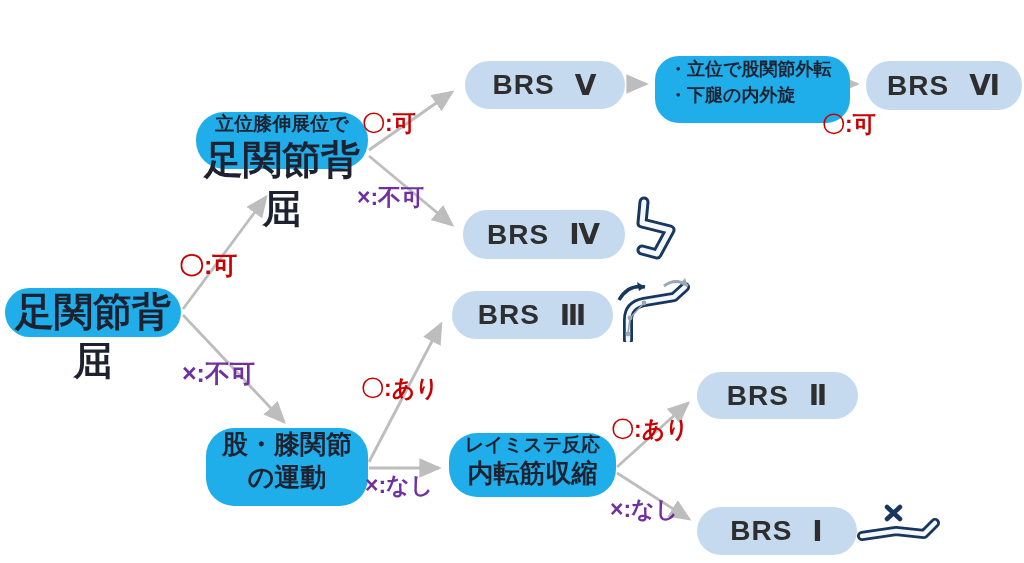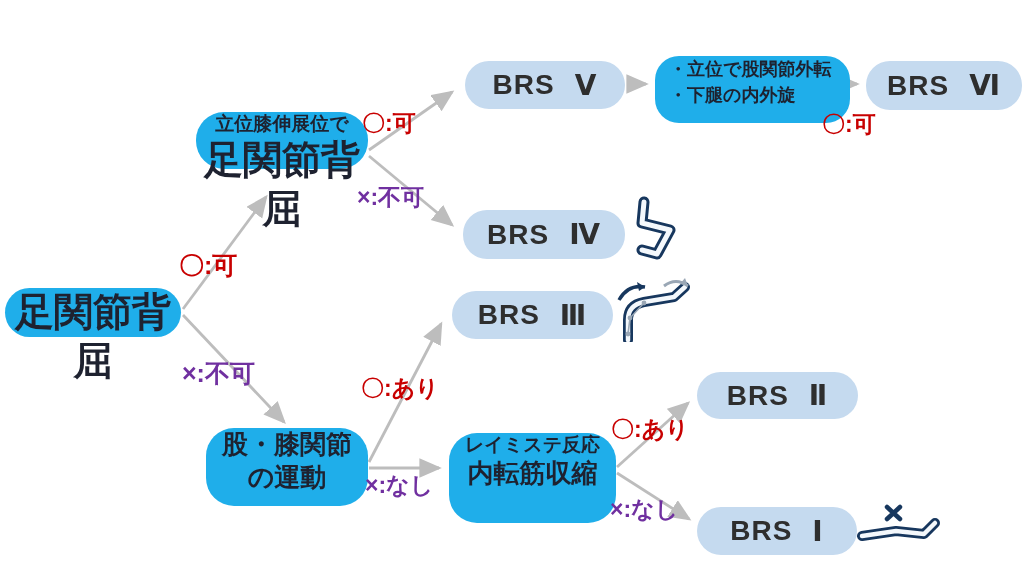--- a/index.html
+++ b/index.html
@@ -68,21 +68,21 @@
   <div class="node" style="left:196px;top:112px;width:172px;height:57px;">
     <span class="small">立位膝伸展位で</span>
     <span class="big">足関節背屈</span>
   </div>
 
   <div class="node" style="left:206px;top:428px;width:162px;height:78px;">
     <span class="mid">股・膝関節</span>
     <span class="mid">の運動</span>
   </div>
 
-  <div class="node" style="left:449px;top:433px;width:167px;height:90px;">
+  <div class="node" style="left:449px;top:433px;width:167px;height:64px;">
     <span class="small">レイミステ反応</span>
     <span class="mid">内転筋収縮</span>
   </div>
 
   <div class="node criteria" style="left:655px;top:56px;width:181px;height:67px;">
     <span class="crit">・立位で股関節外転</span>
     <span class="crit">・下腿の内外旋</span>
   </div>
 
   <div class="stage" style="left:465px;top:61px;width:160px;height:48px;">

